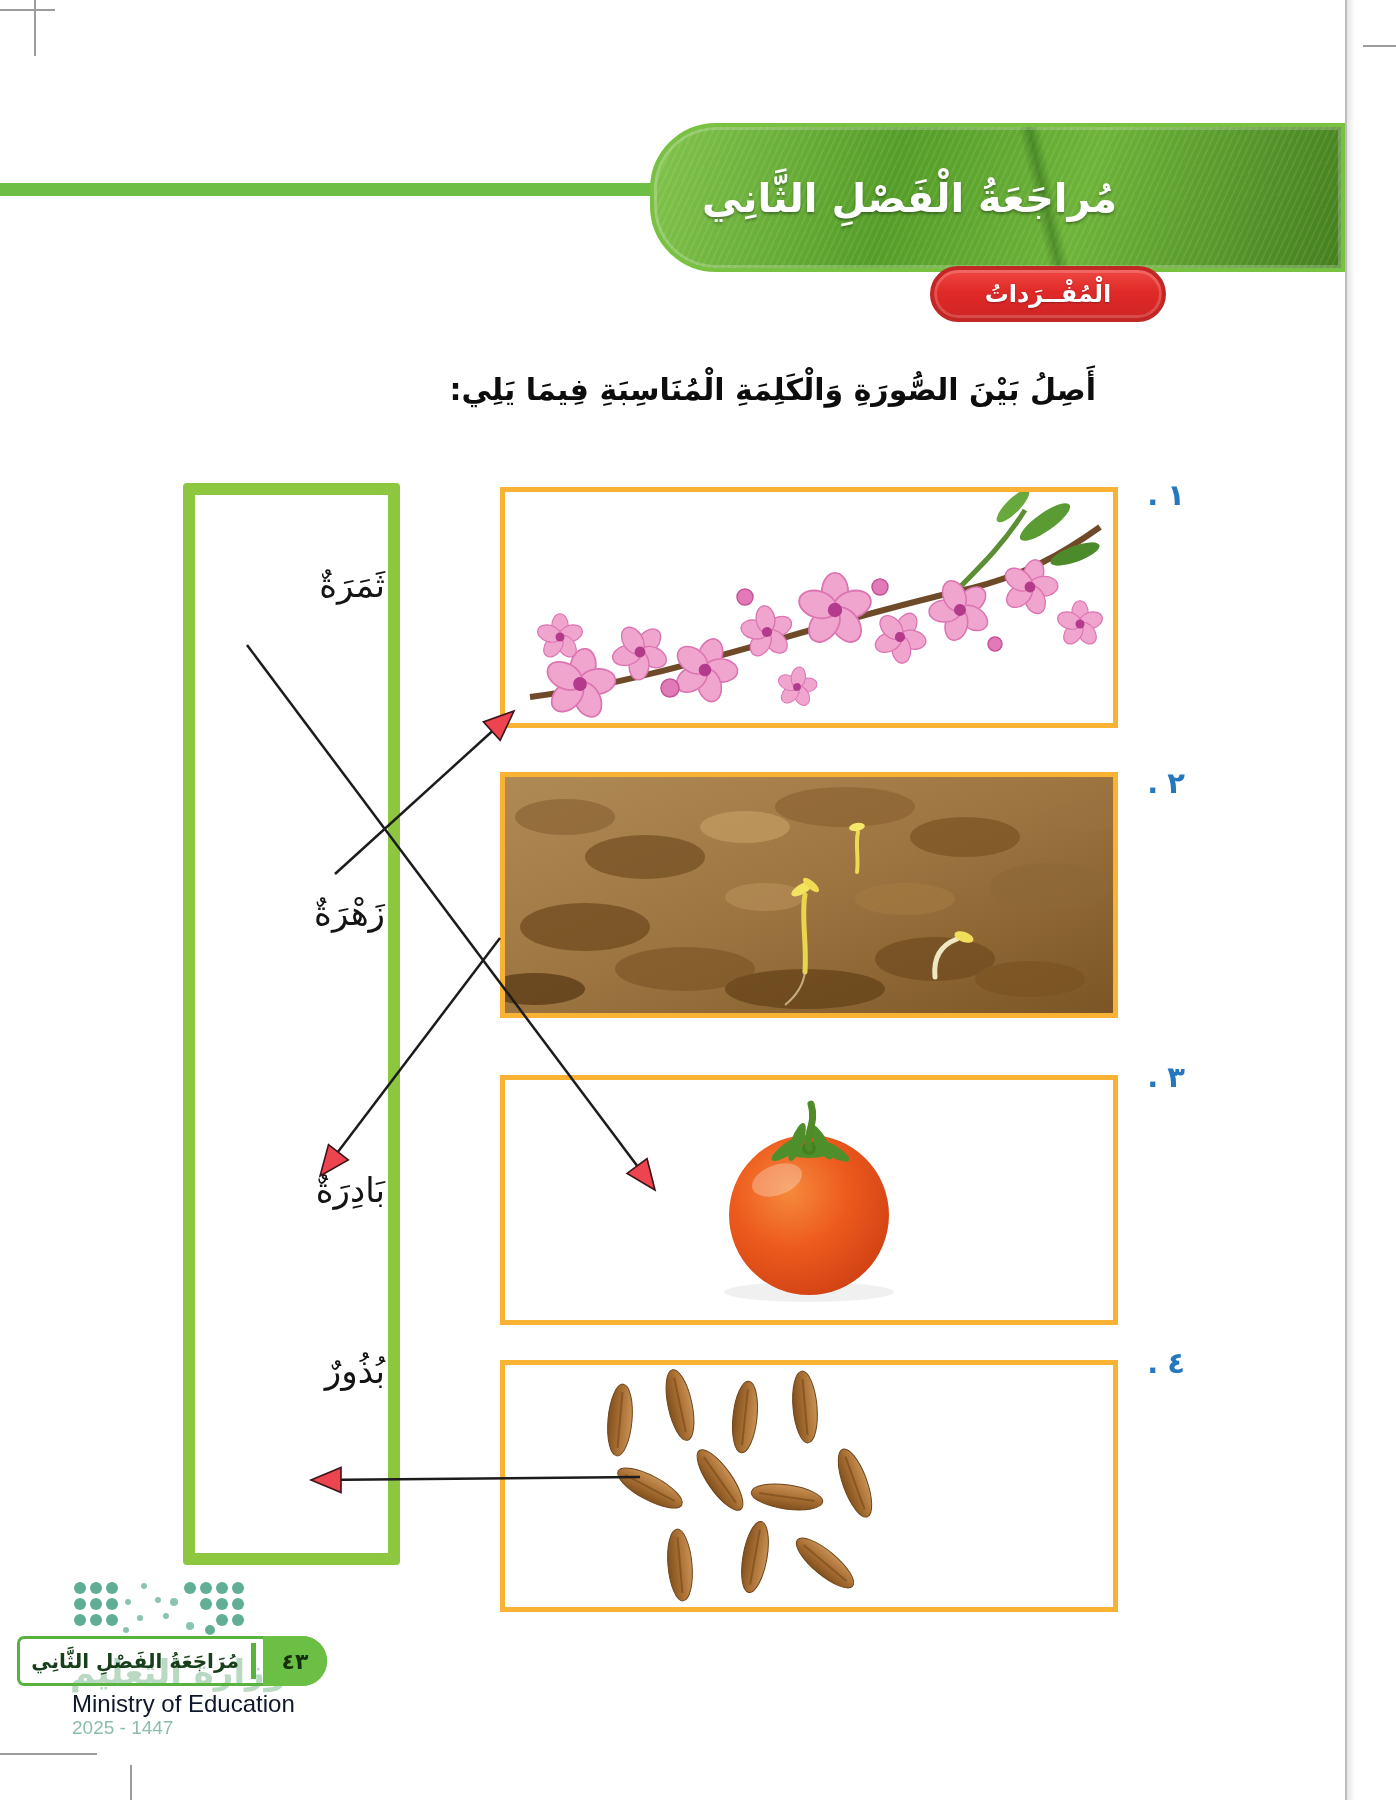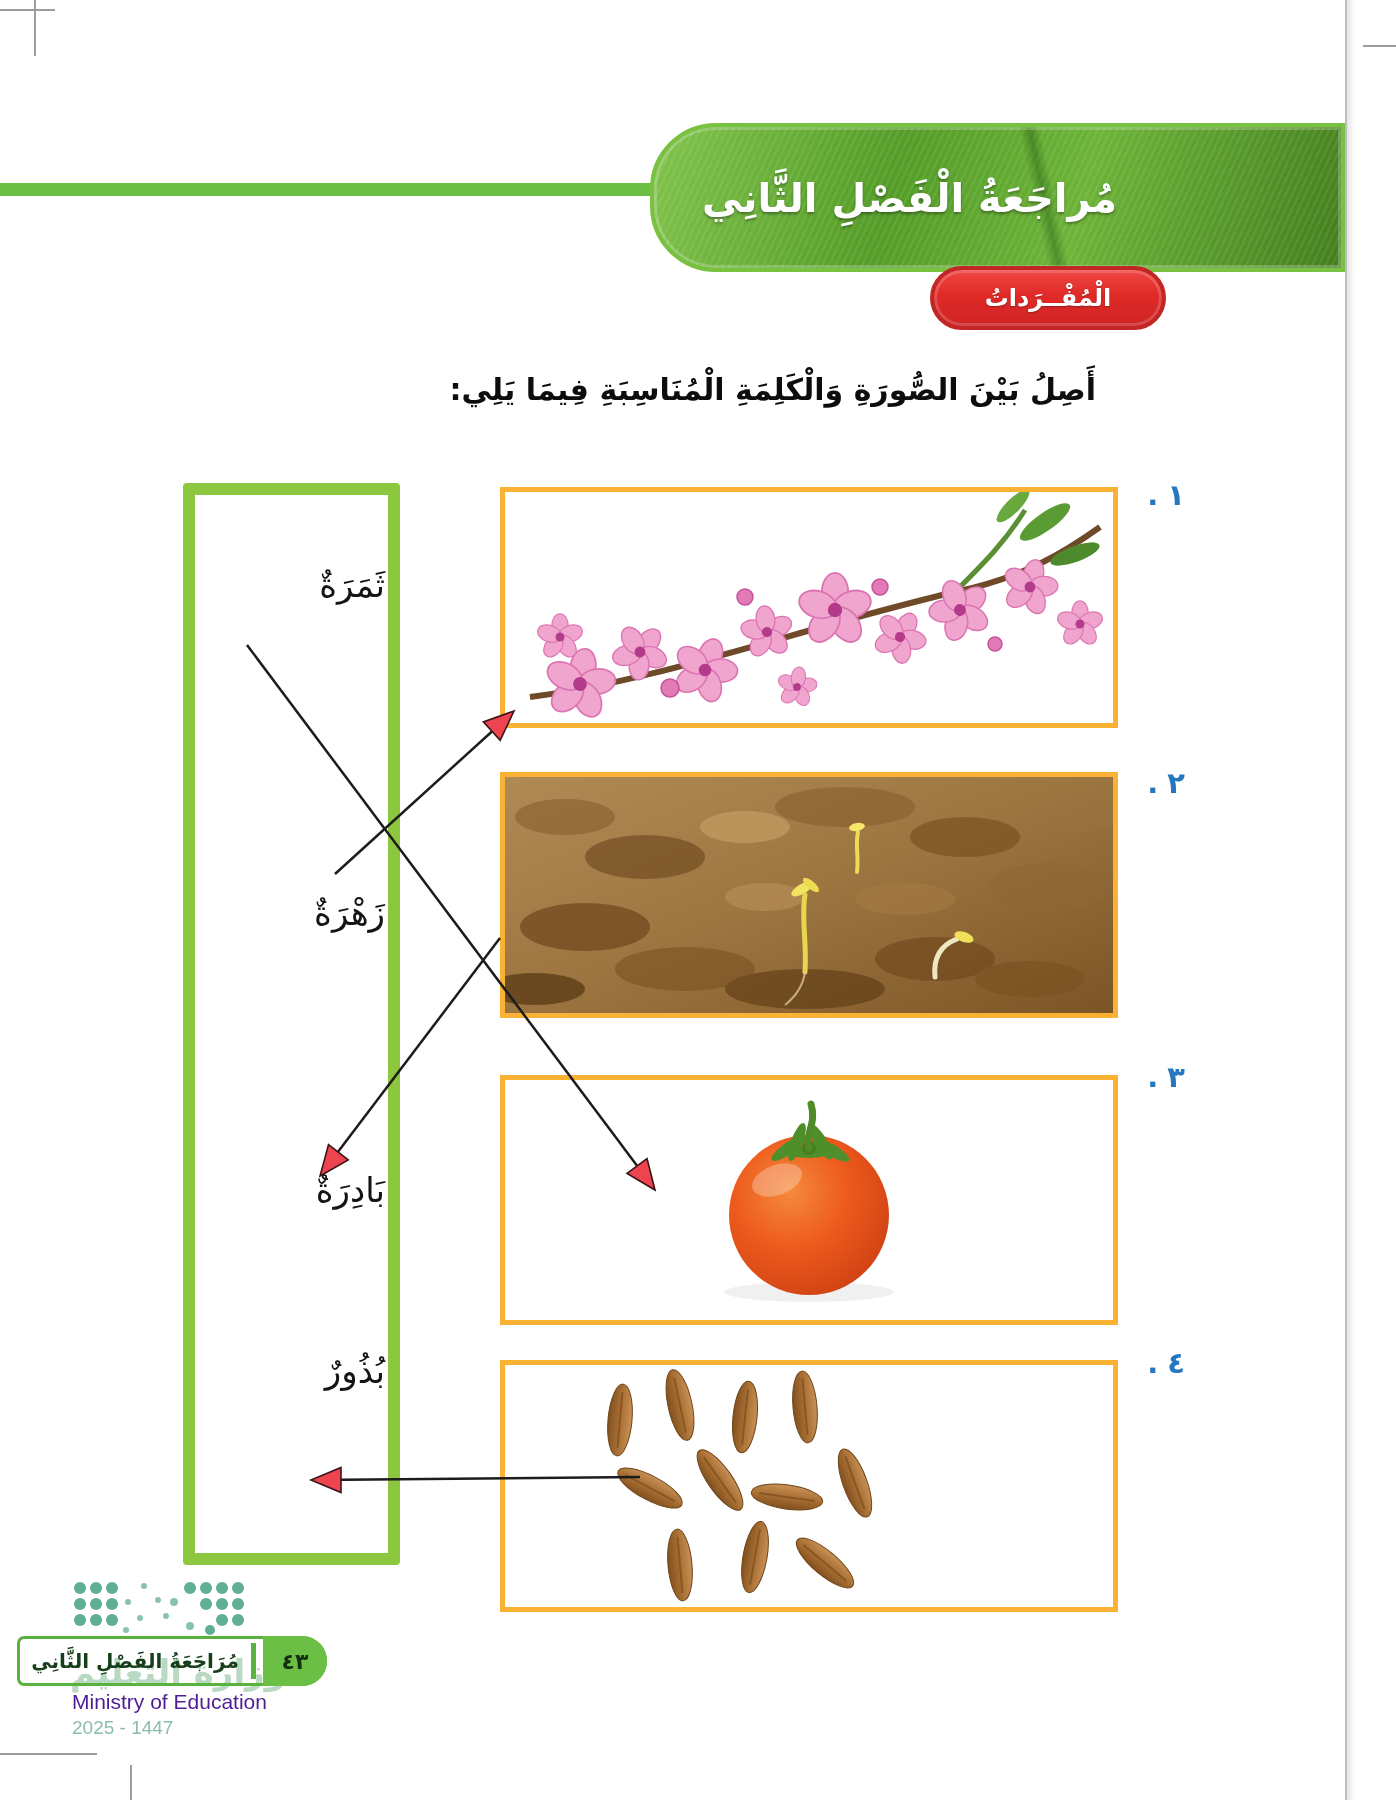--- a/index.html
+++ b/index.html
@@ -23,21 +23,21 @@
       repeating-linear-gradient(115deg, rgba(255,255,255,.08) 0 2px, rgba(255,255,255,0) 2px 6px),
       linear-gradient(105deg,#82c44d 0%,#549d28 35%,#6db439 62%,#447f1e 100%);
     box-shadow:inset 0 0 0 3px rgba(255,255,255,.22);
   }
   .banner-title{
     position:absolute;left:48px;top:50%;transform:translateY(-50%);
     color:#ffffff;font-size:40px;font-weight:bold;white-space:nowrap;direction:rtl;
     text-shadow:0 2px 3px rgba(0,0,0,.35);
   }
   .vocab-badge{
-    position:absolute;left:930px;top:266px;width:236px;height:64px;border-radius:36px;
+    position:absolute;left:930px;top:266px;width:236px;height:56px;border-radius:36px;
     border:4px solid #c12724;box-sizing:border-box;
     background:linear-gradient(180deg,#ef4742 0%,#e02a28 45%,#cf2424 100%);
     box-shadow:inset 0 0 0 3px rgba(255,255,255,.18);
     display:flex;align-items:center;justify-content:center;text-align:center;
   }
   .vocab-badge span{color:#fff;font-size:24px;font-weight:bold;direction:rtl;
     text-shadow:0 1px 2px rgba(0,0,0,.3);}
   .instruction{
     position:absolute;right:300px;top:372px;direction:rtl;white-space:nowrap;
     font-size:30px;font-weight:700;color:#0d0d0d;
@@ -76,21 +76,21 @@
     border-radius:0 28px 28px 0;display:flex;align-items:center;justify-content:center;
   }
   .footer-pill span{color:#16300f;font-size:22px;font-weight:bold;}
   .footer-divider{position:absolute;right:68px;top:4px;bottom:4px;width:5px;background:#57b33e;}
   .footer-chapter{
     position:absolute;left:10px;right:84px;top:0;bottom:0;display:flex;align-items:center;
     justify-content:center;direction:rtl;font-size:20px;font-weight:bold;color:#17401a;
     white-space:nowrap;
   }
   .ministry-en{position:absolute;left:72px;top:1690px;z-index:2;
-    font-family:"Liberation Sans",sans-serif;font-size:21px;color:#4c1d95;}
+    font-family:"Liberation Sans",sans-serif;font-size:24px;color:#0f172a;}
   .edition-year{position:absolute;left:72px;top:1717px;z-index:2;
     font-family:"Liberation Sans",sans-serif;font-size:19px;color:#8cbcab;text-align:center;}
 </style>
 </head>
 <body>
 
 <div>
 
   <div class="mark" style="left:0;top:9px;width:55px;height:2px;"></div>
   <div class="mark" style="left:34px;top:0;width:2px;height:56px;"></div>

